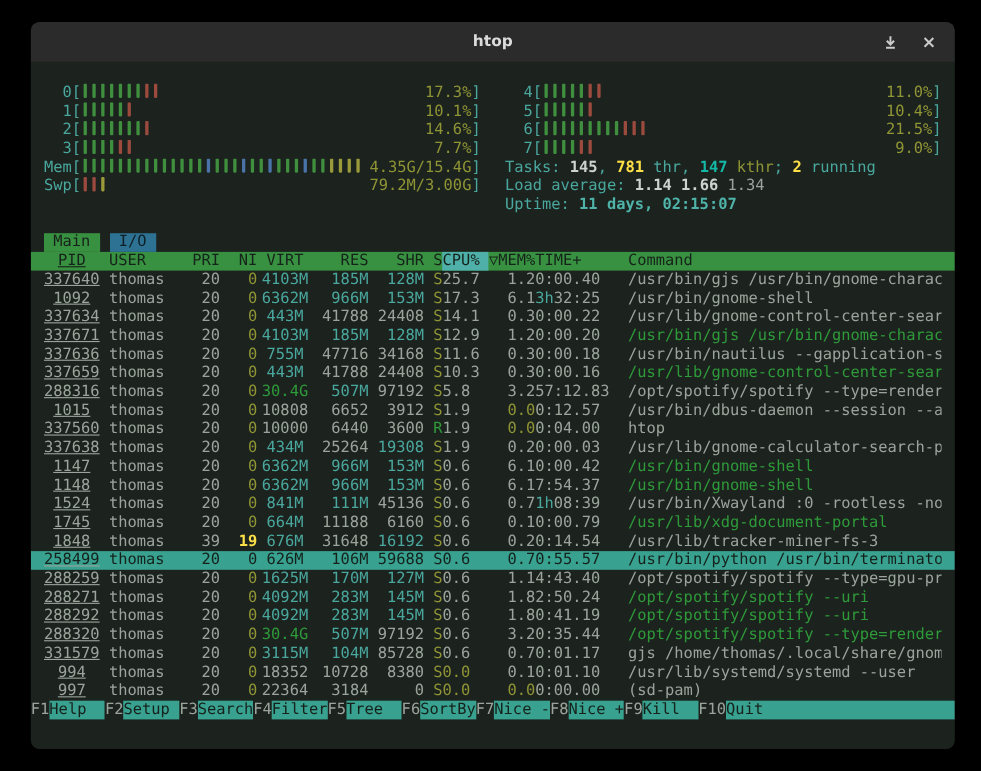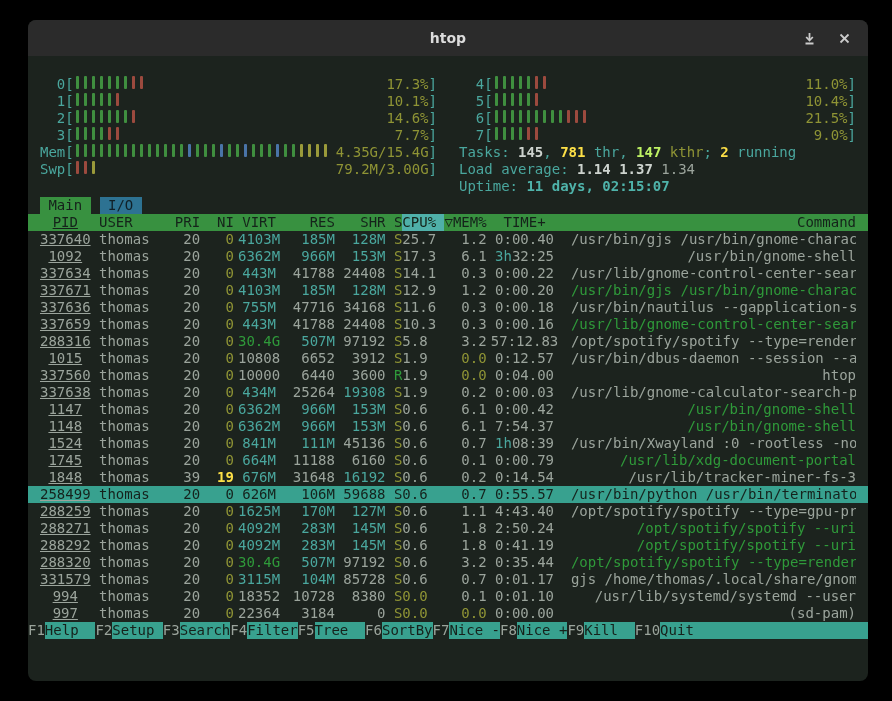--- a/index.html
+++ b/index.html
@@ -30,25 +30,25 @@
   .tick-y{background:#9a9a3a;}
   .sp{flex:1;}
   .mval{color:#8f9435;}
   .sline{height:17px;white-space:pre;}
   
   .t-gray{color:#9ba49c;}
   .t-cyan{color:#4aa79e;}
   .t-green{color:#2f9a3a;}
   .t-bgreen{color:#fde047;font-weight:bold;}
   .t-olive{color:#8f9435;}
-  .t-bolive{color:#bef264;font-weight:bold;}
+  .t-bolive{color:#14b8a6;font-weight:bold;}
   .t-white{color:#cdd3ce;font-weight:bold;}
   .t-bcyan{color:#4fb3aa;font-weight:bold;}
   
-  .tabs{margin:2px 12px 0 12px;height:17px;display:flex;gap:9px;white-space:pre;}
+  .tabs{margin:17px 12px 0 12px;height:17px;display:flex;gap:9px;white-space:pre;}
   .tab{padding:0 1ch;color:#16211b;}
   .tab-main{background:#389140;}
   .tab-io{background:#2d7292;color:#102028;}
   
   .thead{height:17px;background:#389140;color:#15231a;display:flex;padding:0 12px;white-space:pre;}
   .hcell{flex:none;}
   .sort-col{background:#4fb0a9;}
   .tbody{white-space:pre;}
   .row{height:17px;display:flex;padding:0 12px;}
   .row.selected{background:#38a18f;}
@@ -57,22 +57,22 @@
   .c-pid{width:6ch;text-align:center;text-decoration:underline;}
   .c-user{width:9ch;padding-left:1ch;text-align:left;}
   .c-pri{width:3ch;text-align:right;}
   .c-ni{width:4ch;text-align:right;}
   .c-virt{width:6ch;text-align:center;}
   .c-res{width:6ch;text-align:right;}
   .c-shr{width:6ch;text-align:right;}
   .c-s{width:2ch;text-align:right;}
   .c-cpu{width:5ch;text-align:left;}
   .c-mem{width:5ch;text-align:right;}
-  .c-time{width:9ch;text-align:center;}
-  .c-cmd{flex:1 1 auto;text-align:right;padding-left:1ch;overflow:hidden;width:auto;}
+  .c-time{width:9ch;text-align:left;}
+  .c-cmd{flex:1 1 auto;text-align:left;padding-left:1ch;overflow:hidden;width:auto;}
   
   .fnbar{display:flex;height:17px;white-space:pre;}
   .fnkey{color:#9ba49c;flex:none;}
   .fnlabel{background:#38a18f;color:#16211b;width:6ch;flex:none;overflow:hidden;}
   .fnlabel.last{flex:1 1 auto;width:auto;}
 </style>
 </head>
 <body>
 
 <div class="window">
@@ -104,21 +104,21 @@
           <div class="mline"><span class="mlabel">3</span><span class="bracket">[</span><div class="mbar"><div class="ticks"><span class="tick tick-g"></span><span class="tick tick-g"></span><span class="tick tick-g"></span><span class="tick tick-g"></span><span class="tick tick-r"></span><span class="tick tick-r"></span></div><span class="sp"></span><span class="mval">7.7%</span></div><span class="bracket">]</span></div>
           <div class="mline"><span class="mlabel">Mem</span><span class="bracket">[</span><div class="mbar"><div class="ticks"><span class="tick tick-g"></span><span class="tick tick-g"></span><span class="tick tick-g"></span><span class="tick tick-g"></span><span class="tick tick-g"></span><span class="tick tick-g"></span><span class="tick tick-g"></span><span class="tick tick-g"></span><span class="tick tick-g"></span><span class="tick tick-g"></span><span class="tick tick-g"></span><span class="tick tick-g"></span><span class="tick tick-g"></span><span class="tick tick-g"></span><span class="tick tick-b"></span><span class="tick tick-g"></span><span class="tick tick-g"></span><span class="tick tick-g"></span><span class="tick tick-b"></span><span class="tick tick-g"></span><span class="tick tick-g"></span><span class="tick tick-b"></span><span class="tick tick-g"></span><span class="tick tick-g"></span><span class="tick tick-g"></span><span class="tick tick-b"></span><span class="tick tick-g"></span><span class="tick tick-g"></span><span class="tick tick-y"></span><span class="tick tick-y"></span><span class="tick tick-y"></span><span class="tick tick-y"></span></div><span class="sp"></span><span class="mval">4.35G/15.4G</span></div><span class="bracket">]</span></div>
           <div class="mline"><span class="mlabel">Swp</span><span class="bracket">[</span><div class="mbar"><div class="ticks"><span class="tick tick-r"></span><span class="tick tick-r"></span><span class="tick tick-y"></span></div><span class="sp"></span><span class="mval">79.2M/3.00G</span></div><span class="bracket">]</span></div>
         </div>
       <div id="meters-right">
           <div class="mline"><span class="mlabel">4</span><span class="bracket">[</span><div class="mbar"><div class="ticks"><span class="tick tick-g"></span><span class="tick tick-g"></span><span class="tick tick-g"></span><span class="tick tick-g"></span><span class="tick tick-g"></span><span class="tick tick-r"></span><span class="tick tick-r"></span></div><span class="sp"></span><span class="mval">11.0%</span></div><span class="bracket">]</span></div>
           <div class="mline"><span class="mlabel">5</span><span class="bracket">[</span><div class="mbar"><div class="ticks"><span class="tick tick-g"></span><span class="tick tick-g"></span><span class="tick tick-g"></span><span class="tick tick-g"></span><span class="tick tick-g"></span><span class="tick tick-r"></span></div><span class="sp"></span><span class="mval">10.4%</span></div><span class="bracket">]</span></div>
           <div class="mline"><span class="mlabel">6</span><span class="bracket">[</span><div class="mbar"><div class="ticks"><span class="tick tick-g"></span><span class="tick tick-g"></span><span class="tick tick-g"></span><span class="tick tick-g"></span><span class="tick tick-g"></span><span class="tick tick-g"></span><span class="tick tick-g"></span><span class="tick tick-g"></span><span class="tick tick-g"></span><span class="tick tick-r"></span><span class="tick tick-r"></span><span class="tick tick-r"></span></div><span class="sp"></span><span class="mval">21.5%</span></div><span class="bracket">]</span></div>
           <div class="mline"><span class="mlabel">7</span><span class="bracket">[</span><div class="mbar"><div class="ticks"><span class="tick tick-g"></span><span class="tick tick-g"></span><span class="tick tick-g"></span><span class="tick tick-g"></span><span class="tick tick-r"></span><span class="tick tick-r"></span></div><span class="sp"></span><span class="mval">9.0%</span></div><span class="bracket">]</span></div>
           <div class="sline"><span class="seg t-cyan">Tasks: </span><span class="seg t-white">145</span><span class="seg t-cyan">, </span><span class="seg t-bgreen">781</span><span class="seg t-cyan"> thr</span><span class="seg t-cyan">, </span><span class="seg t-bolive">147</span><span class="seg t-olive"> kthr</span><span class="seg t-cyan">; </span><span class="seg t-bgreen">2</span><span class="seg t-cyan"> running</span></div>
-          <div class="sline"><span class="seg t-cyan">Load average: </span><span class="seg t-white">1.14 </span><span class="seg t-white">1.37 </span><span class="seg t-gray">1.34</span></div>
+          <div class="sline"><span class="seg t-cyan">Load average: </span><span class="seg t-white">1.14 </span><span class="seg t-white">1.66 </span><span class="seg t-gray">1.34</span></div>
           <div class="sline"><span class="seg t-cyan">Uptime: </span><span class="seg t-bcyan">11 days, 02:15:07</span></div>
         </div>
     </div>
 
     <div class="tabs">
       <span class="tab tab-main">Main</span>
       <span class="tab tab-io">I/O</span>
     </div>
 
     <div class="thead" id="table-head"><span class="c-pid hcell">PID</span><span class="c-user hcell">USER</span><span class="c-pri hcell">PRI</span><span class="c-ni hcell">NI</span><span class="c-virt hcell">VIRT</span><span class="c-res hcell">RES</span><span class="c-shr hcell">SHR</span><span class="c-s hcell">S</span><span class="c-cpu hcell sort-col">CPU%</span><span class="c-mem hcell">▽MEM%</span><span class="c-time hcell">TIME+</span><span class="c-cmd hcell">Command</span></div>

